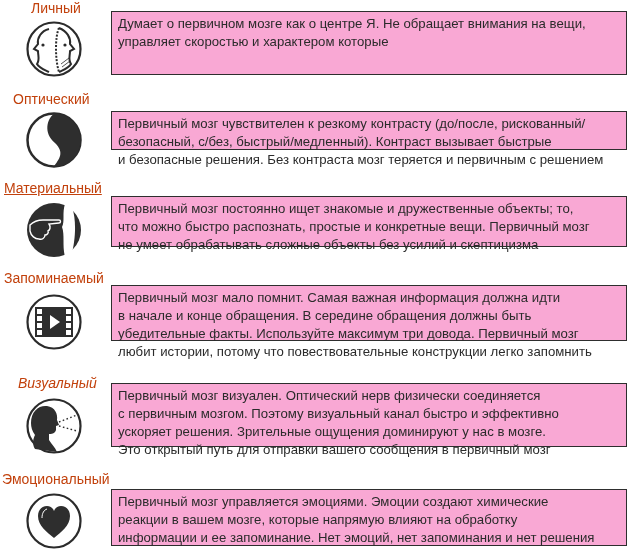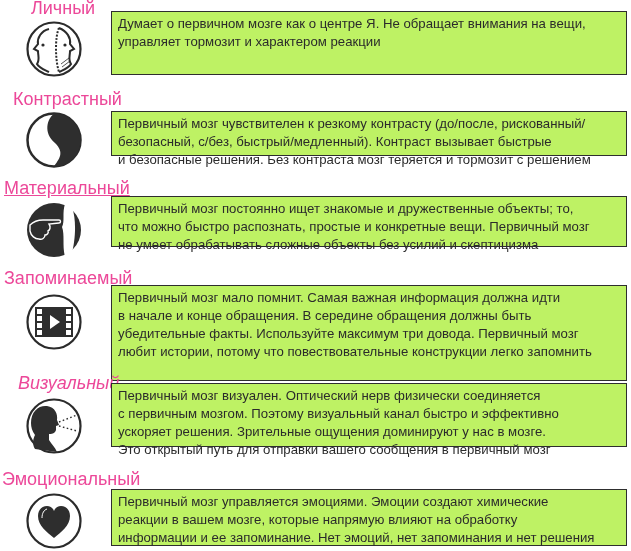--- a/index.html
+++ b/index.html
@@ -1,60 +1,60 @@
 <!DOCTYPE html>
 <html><head>
 <meta charset="utf-8">
 <style>
   html, body { margin: 0; padding: 0; background: #ffffff; }
   body { width: 631px; height: 551px; position: relative; overflow: hidden;
          font-family: "Liberation Sans", sans-serif; color: #2a2a2a; }
   .row { position: absolute; left: 0; width: 631px; }
-  .label { position: absolute; font-size: 18px; line-height: 15px; color: #ec4899; white-space: nowrap; }
+  .label { position: absolute; font-size: 14px; line-height: 15px; color: #c2410c; white-space: nowrap; }
   .icon { position: absolute; width: 58px; height: 58px; }
   .icon svg { width: 58px; height: 58px; display: block; }
   .box { position: absolute; left: 111px; width: 516px; border: 1.5px solid #2e2e2e;
          box-sizing: border-box; padding: 3px 5px 4px 6px; font-size: 13.2px; line-height: 18px;
-         color: #2b2b2b; background: #bef264; }
+         color: #2b2b2b; background: #f9a8d4; }
   .box .line { display: block; white-space: nowrap; }
 </style>
 </head>
 <body>
 
 <div class="row" style="top:0;">
   <span class="label" style="left:31px; top:1px;">Личный</span>
   <div class="icon" style="left:25px; top:20px;">
     <svg viewBox="0 0 58 58">
       <circle cx="29" cy="29" r="26.5" fill="none" stroke="#2b2b2b" stroke-width="2.2"></circle>
       <path d="M24 9 C16 11 12 18 13 24 L9 29 L13 31 C13 36 15 40 12 44 C14 48 20 50 24 52" fill="none" stroke="#2b2b2b" stroke-width="2"></path>
       <path d="M34 8 C42 11 46 18 45 24 L49 29 L45 31 C45 36 43 40 46 44 C44 48 38 50 34 52" fill="none" stroke="#2b2b2b" stroke-width="2"></path>
       <path d="M34 8 C30 16 30 40 34 52" fill="none" stroke="#2b2b2b" stroke-width="2" stroke-dasharray="2 1.5"></path>
       <circle cx="18" cy="25" r="1.6" fill="#2b2b2b"></circle>
       <circle cx="40" cy="25" r="1.6" fill="#2b2b2b"></circle>
       <path d="M36 44 L44 38 M37 47 L45 41" stroke="#2b2b2b" stroke-width="0.8"></path>
     </svg>
   </div>
   <div class="box" style="top:11px; height:64px;">
     <span class="line">Думает о первичном мозге как о центре Я. Не обращает внимания на вещи,</span>
-    <span class="line">управляет тормозит и характером реакции</span>
+    <span class="line">управляет скоростью и характером которые</span>
   </div>
 </div>
 
 <div class="row" style="top:0;">
-  <span class="label" style="left:13px; top:92px;">Контрастный</span>
+  <span class="label" style="left:13px; top:92px;">Оптический</span>
   <div class="icon" style="left:25px; top:111px;">
     <svg viewBox="0 0 58 58">
       <circle cx="29" cy="29" r="26.5" fill="#fff" stroke="#2b2b2b" stroke-width="2.5"></circle>
       <path d="M29 2.5 A26.5 26.5 0 0 1 29 55.5 C34 48 40 42 30 32 C18 22 22 8 29 2.5 Z" fill="#2e2e2e"></path>
     </svg>
   </div>
-  <div class="box" style="top:111px; height:45px;">
+  <div class="box" style="top:111px; height:39px;">
     <span class="line">Первичный мозг чувствителен к резкому контрасту (до/после, рискованный/</span>
     <span class="line">безопасный, с/без, быстрый/медленный). Контраст вызывает быстрые</span>
-    <span class="line">и безопасные решения. Без контраста мозг теряется и тормозит с решением</span>
+    <span class="line">и безопасные решения. Без контраста мозг теряется и первичным с решением</span>
   </div>
 </div>
 
 <div class="row" style="top:0;">
   <span class="label" style="left:4px; top:181px;text-decoration:underline;">Материальный</span>
   <div class="icon" style="left:25px; top:201px;">
     <svg viewBox="0 0 58 58">
       <circle cx="29" cy="29" r="27" fill="#2e2e2e"></circle>
       <path d="M40 3 C37 12 40 20 37 26 C40 34 37 44 40 56 L47 52 C50 40 52 20 47 6 Z" fill="#fff"></path>
       <path d="M8 22 L32 20 C34 20 35 23 32 23 L22 24 C24 26 24 28 22 29 L24 31 C24 33 22 34 20 34 L20 37 C18 39 14 39 12 37 Z" fill="#fff" opacity="0.0"></path>
@@ -78,21 +78,21 @@
       <rect x="12" y="23" width="5" height="5" fill="#fff"></rect>
       <rect x="12" y="30" width="5" height="5" fill="#fff"></rect>
       <rect x="12" y="37" width="5" height="5" fill="#fff"></rect>
       <rect x="41" y="16" width="5" height="5" fill="#fff"></rect>
       <rect x="41" y="23" width="5" height="5" fill="#fff"></rect>
       <rect x="41" y="30" width="5" height="5" fill="#fff"></rect>
       <rect x="41" y="37" width="5" height="5" fill="#fff"></rect>
       <path d="M25 22 L35 29 L25 36 Z" fill="#fff"></path>
     </svg>
   </div>
-  <div class="box" style="top:285px; height:96px;">
+  <div class="box" style="top:285px; height:56px;">
     <span class="line">Первичный мозг мало помнит. Самая важная информация должна идти</span>
     <span class="line">в начале и конце обращения. В середине обращения должны быть</span>
     <span class="line">убедительные факты. Используйте максимум три довода. Первичный мозг</span>
     <span class="line">любит истории, потому что повествовательные конструкции легко запомнить</span>
   </div>
 </div>
 
 <div class="row" style="top:0;">
   <span class="label" style="left:18px; top:376px;font-style:italic;">Визуальный</span>
   <div class="icon" style="left:25px; top:397px;">

